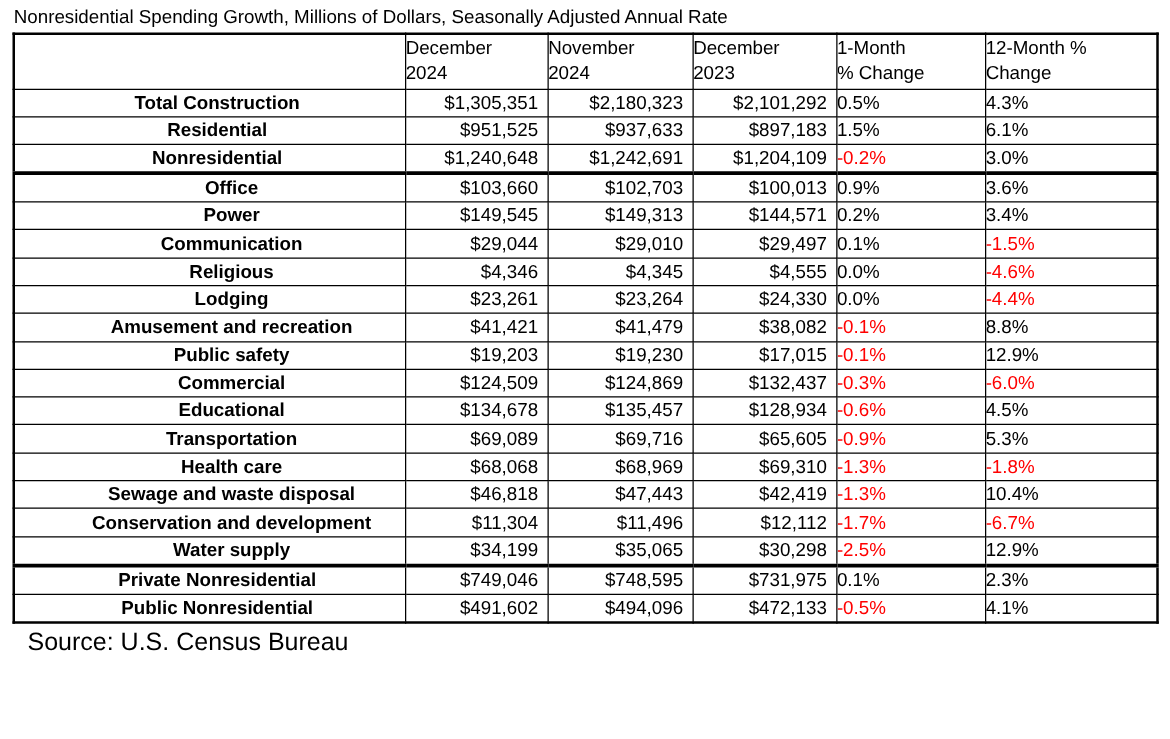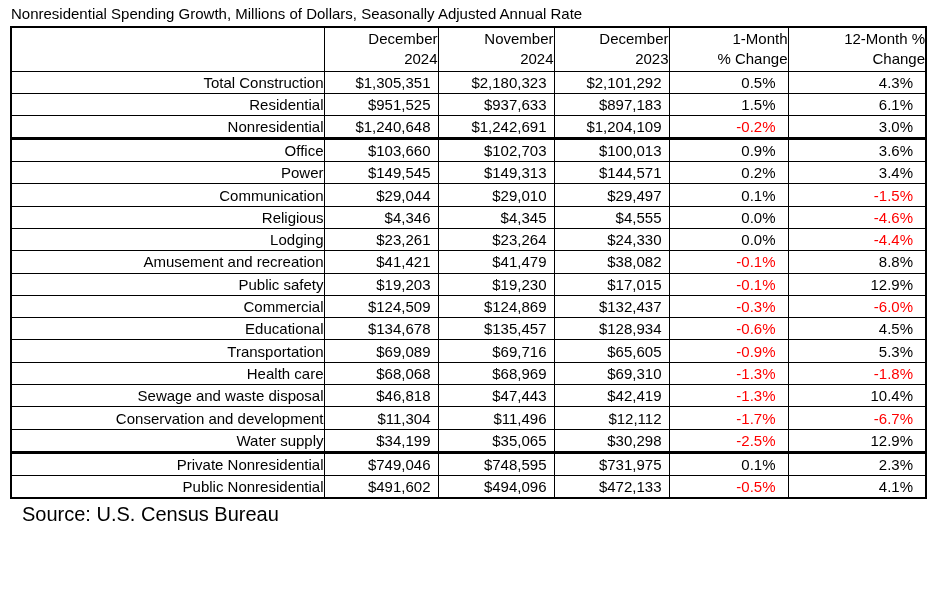--- a/index.html
+++ b/index.html
@@ -29,27 +29,27 @@
     font-weight: normal;
     padding: 0;
     height: 22.3px;
     line-height: 21px;
     vertical-align: middle;
     overflow: hidden;
     white-space: nowrap;
   }
   .spend-table thead th {
     height: 44px;
-    text-align: right;
+    text-align: left;
     line-height: 20px;
   }
-  .spend-table td.label { text-align: right; padding-left: 12px; }
+  .spend-table td.label { text-align: center; padding-left: 12px; font-weight: bold; }
   .spend-table td.label.indent { padding-left: 35px; }
   .spend-table td.num { text-align: right; padding-right: 7px; }
-  .spend-table td.pct { text-align: right; padding-right: 12px; }
+  .spend-table td.pct { text-align: left; padding-right: 12px; }
   .spend-table td.neg { color: var(--neg); }
   .spend-table tr.thick td { border-bottom: 3px solid var(--ink); }
   .source-note {
     font-size: 20px;
     padding: 4px 0 0 22px;
   }
 </style>
 </head>
 <body>
 

